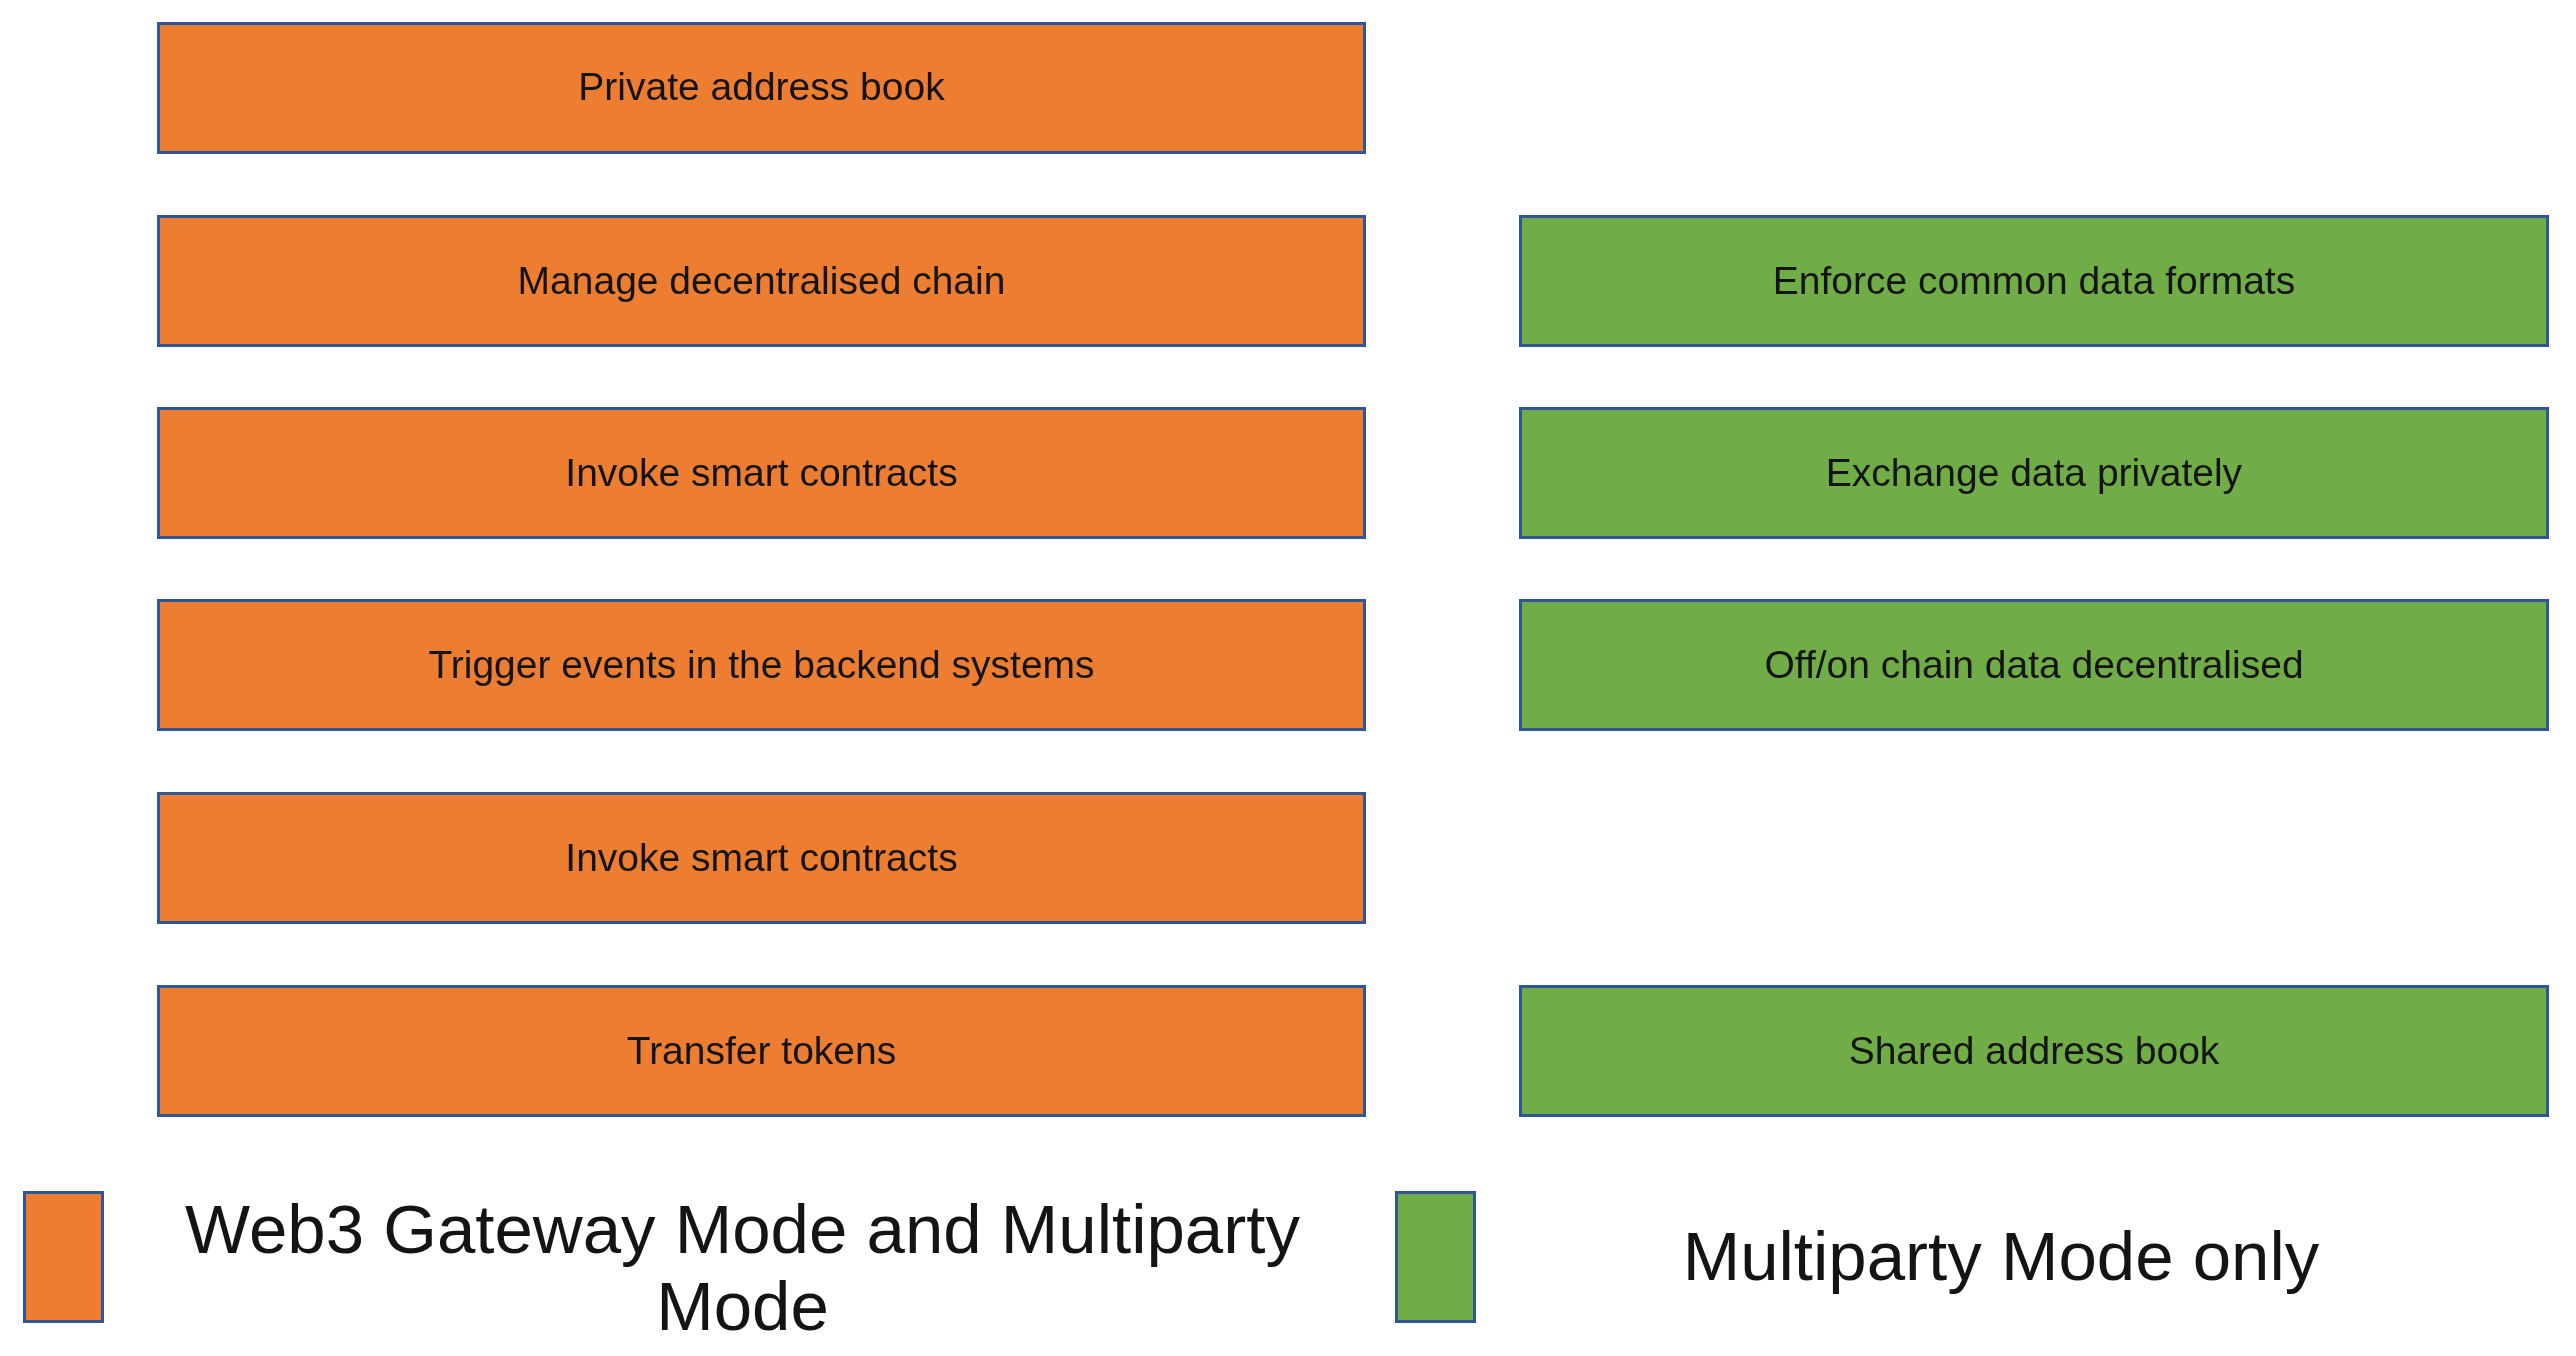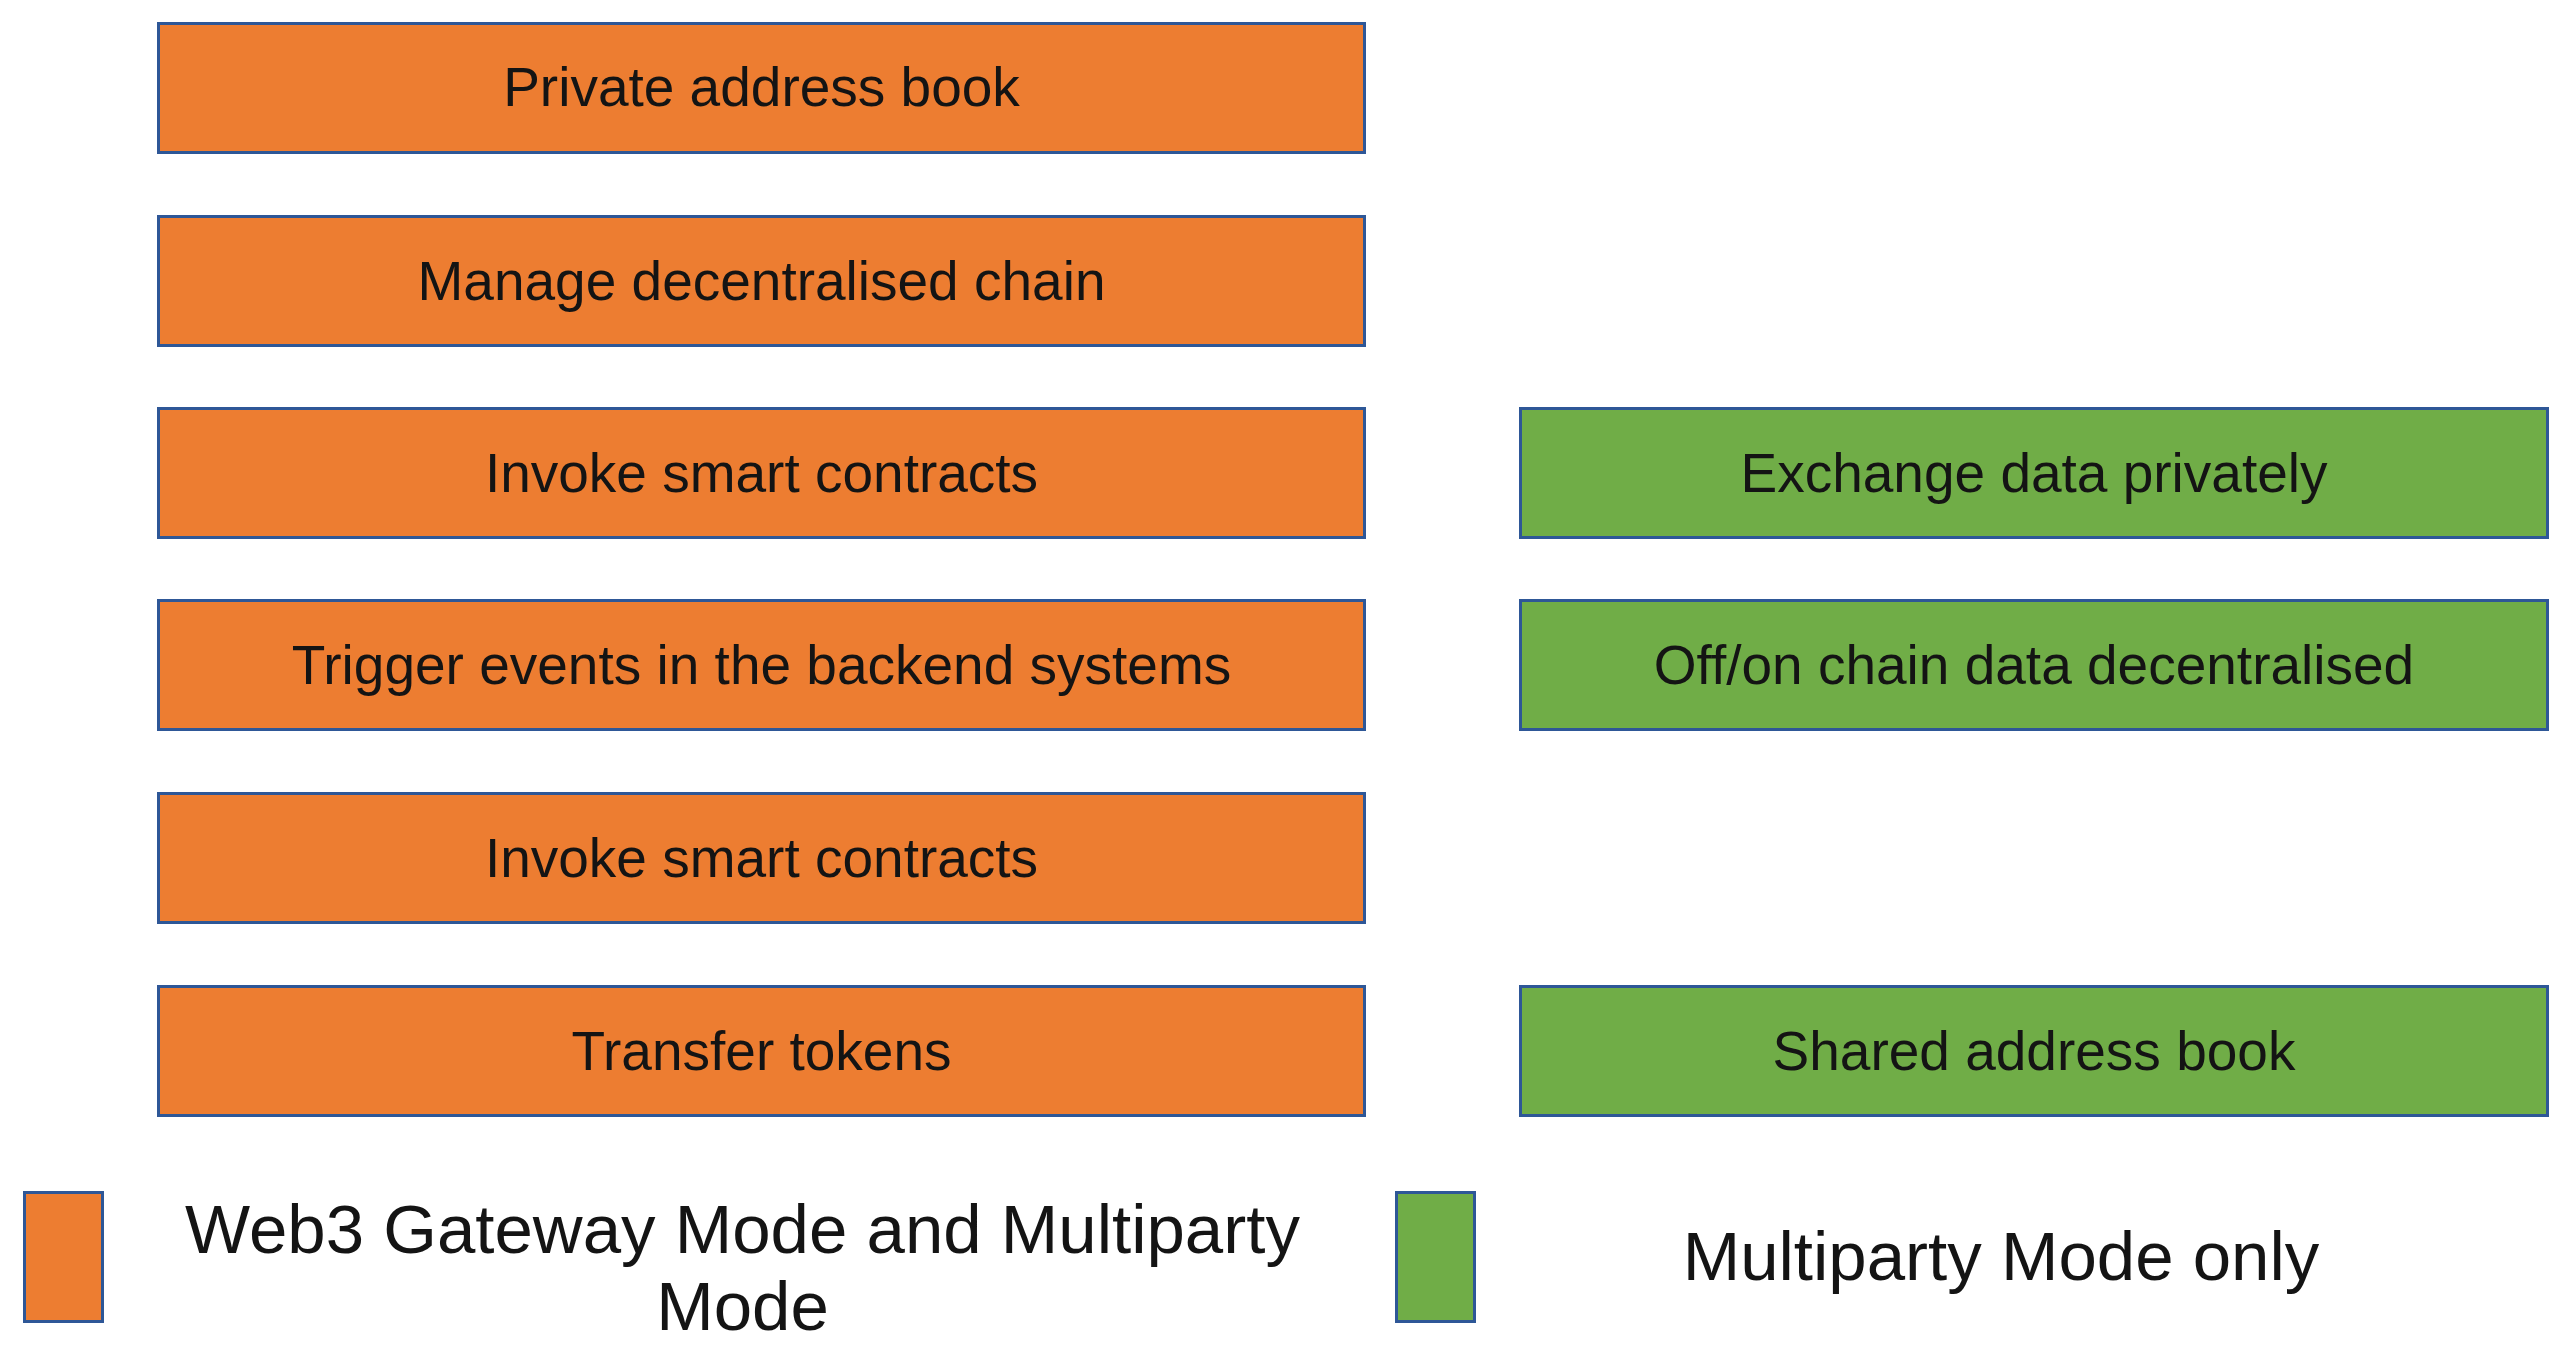--- a/index.html
+++ b/index.html
@@ -17,21 +17,21 @@
     overflow: hidden;
   }
   .box {
     position: absolute;
     box-sizing: border-box;
     border: 3.6px solid var(--border, #2E5797);
     display: flex;
     align-items: center;
     justify-content: center;
     text-align: left;
-    font-size: 55px;
+    font-size: 39px;
     line-height: 1.1;
     padding: 0 18px;
   }
   .box.orange { background: var(--orange, #ED7D31); }
   .box.green  { background: var(--green, #70AD47); }
 
   .col-left  { left: 157px;  width: 1209px; height: 132px; }
   .col-right { left: 1519px; width: 1030px; height: 132px; }
 
   .row1 { top: 21.5px; }
@@ -87,20 +87,23 @@
   <div class="box orange col-left row4">
     <span>Trigger events in the backend systems</span>
   </div>
   <div class="box orange col-left row5">
     <span>Invoke smart contracts</span>
   </div>
   <div class="box orange col-left row6">
     <span>Transfer tokens</span>
   </div>
 
+  <div class="box green col-right row2">
+    <span>Enforce common data formats</span>
+  </div>
   <div class="box green col-right row3">
     <span>Exchange data privately</span>
   </div>
   <div class="box green col-right row4">
     <span>Off/on chain data decentralised</span>
   </div>
   <div class="box green col-right row6">
     <span>Shared address book</span>
   </div>
 

